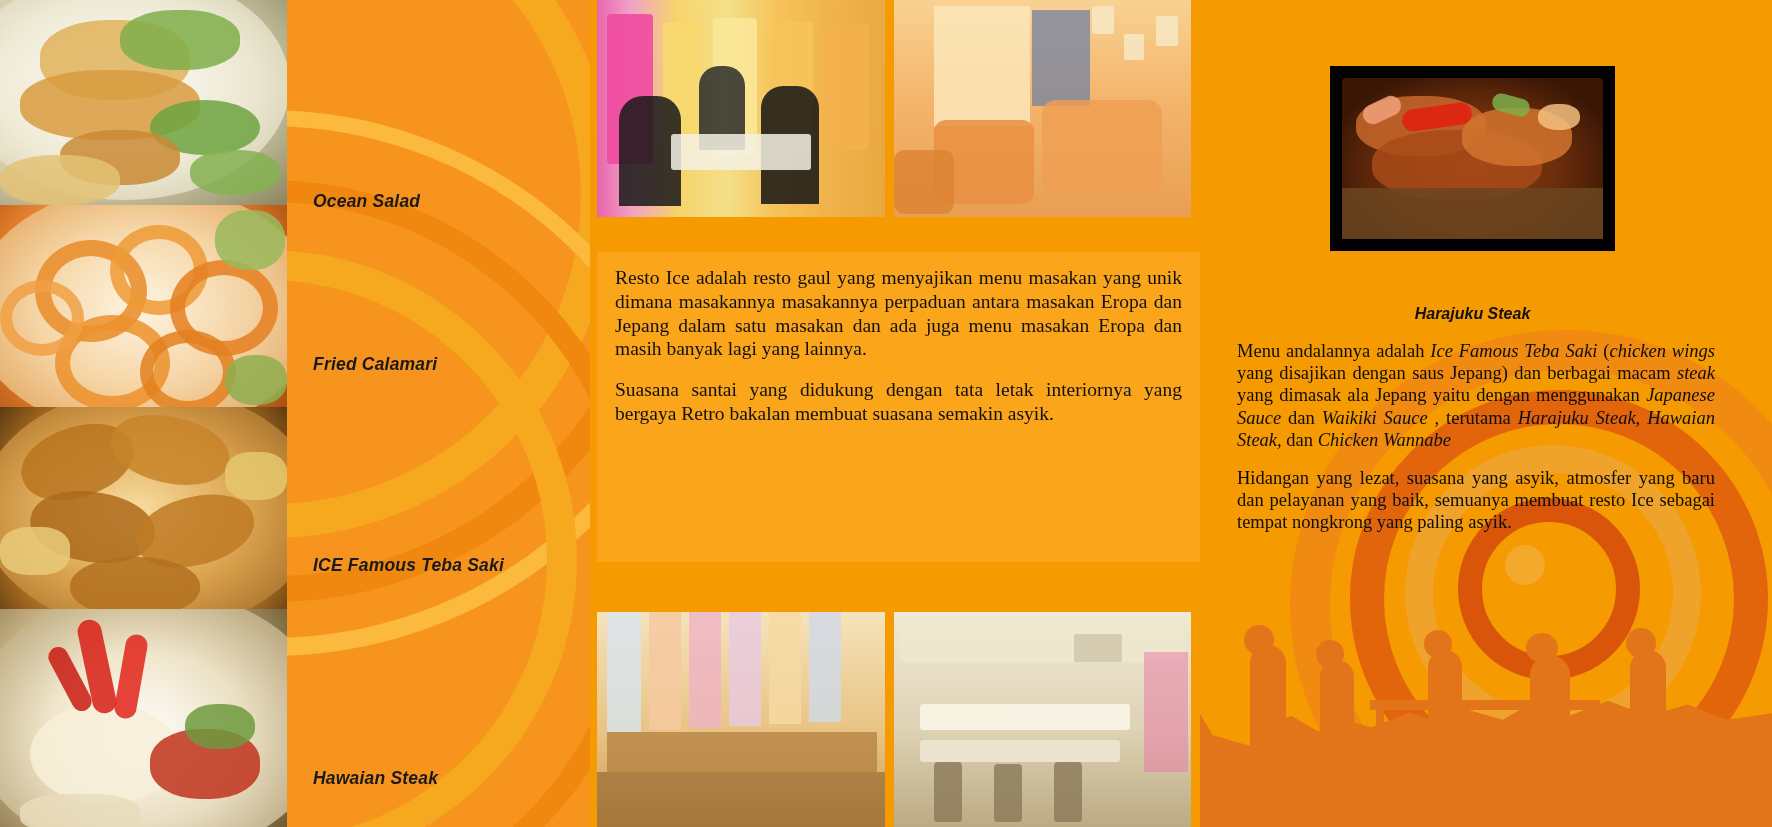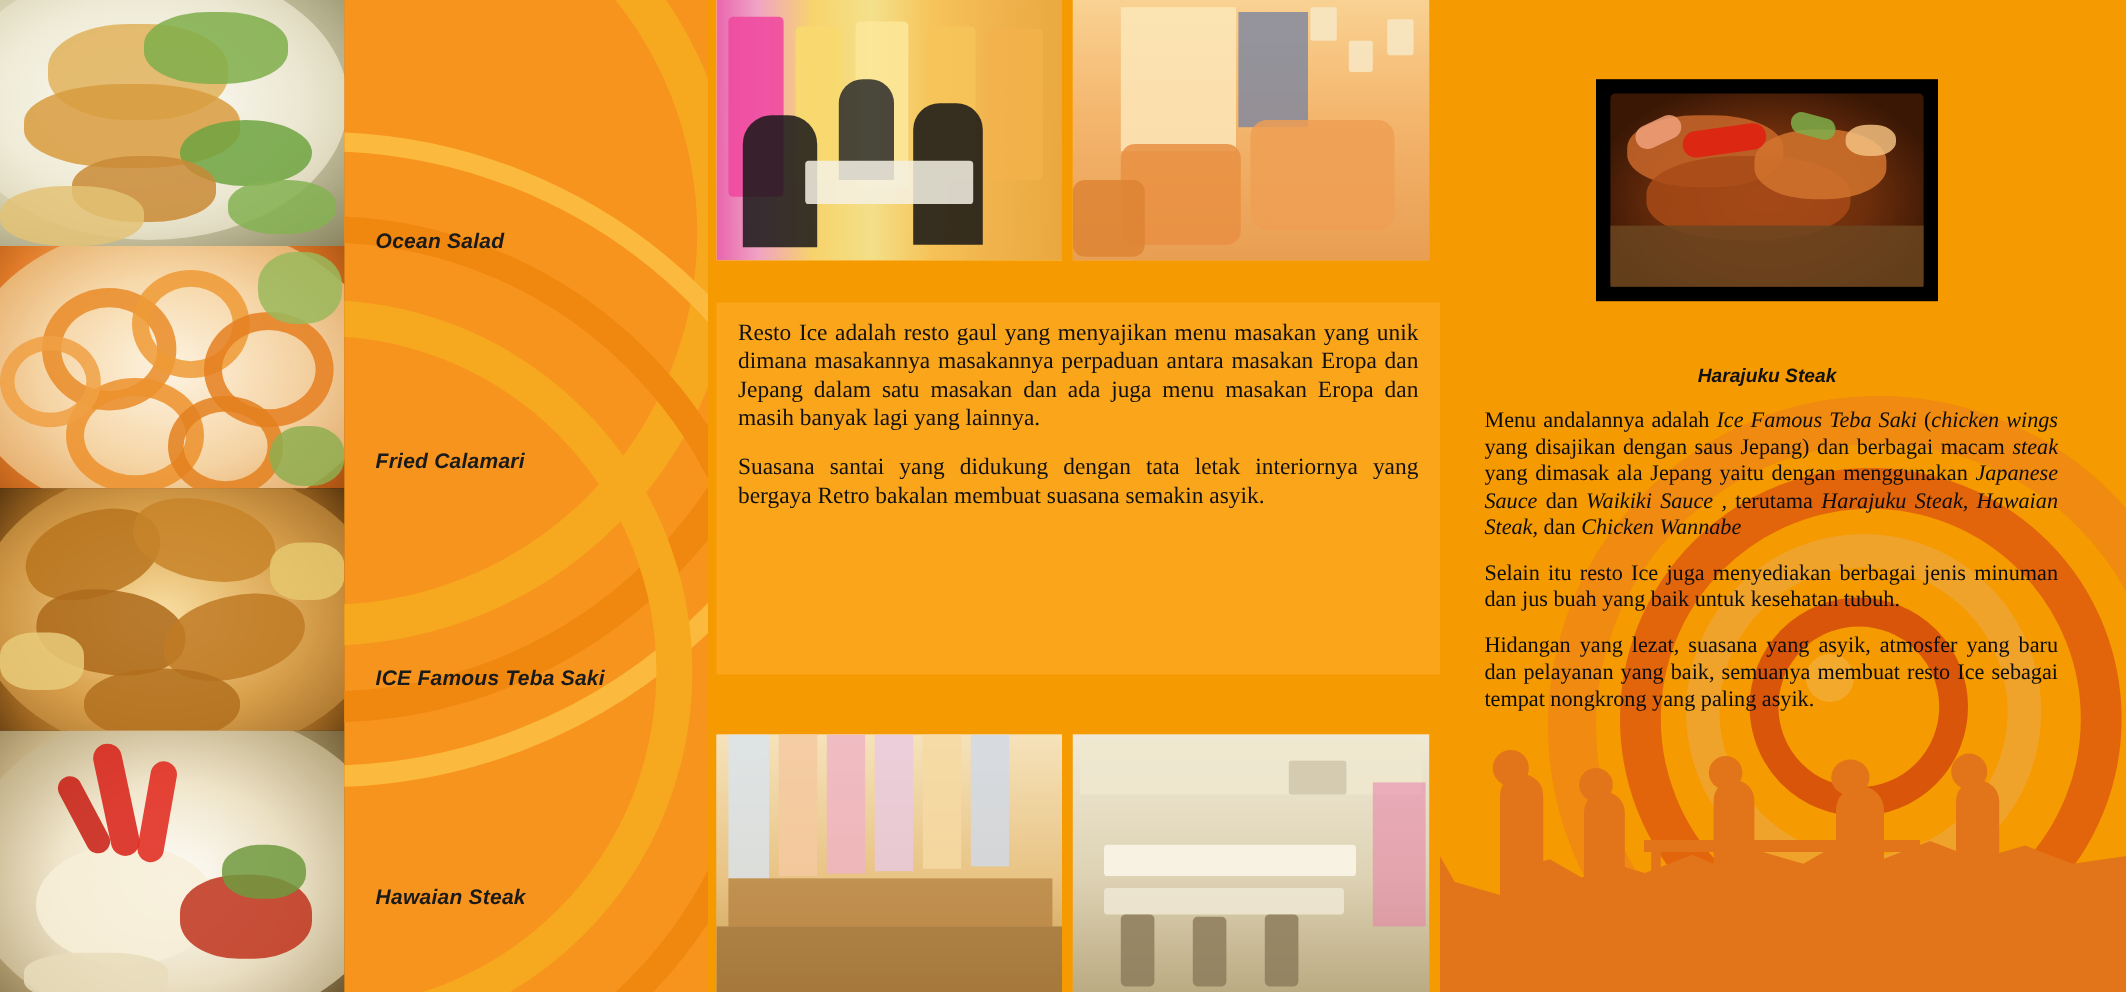--- a/index.html
+++ b/index.html
@@ -24,23 +24,23 @@
 
   
   .band{position:absolute;left:287px;top:0;width:303px;height:827px;background:#F7941E;overflow:hidden;}
   .arc{position:absolute;border-radius:50%;border-style:solid;border-color:#F6A91F;}
   .arc2{border-color:#F0870F;}
   .arc3{border-color:#FBB93D;}
 
   .cap{position:absolute;left:313px;font-style:italic;font-weight:bold;font-size:17.5px;color:#1a1a1a;
        font-family:"Liberation Sans",sans-serif;letter-spacing:.2px;}
   .cap1{top:155px;margin-top:36px;}
-  .cap2{top:374px;font-style:italic;}
+  .cap2{top:354px;font-style:italic;}
   .cap3{top:555px;}
-  .cap4{top:737px;}
+  .cap4{top:768px;}
 
   
   .photo-row{position:absolute;display:flex;gap:9px;}
   .ph{background:#222;overflow:hidden;position:relative;}
 
   .topimg-a{width:288px;height:217px;background:
      linear-gradient(#ffe9a0,#f6d070);}
   .topimg-b{width:297px;height:217px;background:
      linear-gradient(#ffe0b0,#f0b878);}
 
@@ -228,17 +228,16 @@
       <div class="blob" style="left:20px;top:22px;width:40px;height:20px;background:#f0a07a;border-radius:10px;transform:rotate(-25deg);"></div>
       <div class="blob" style="left:150px;top:18px;width:38px;height:18px;background:#7fae4a;border-radius:9px;transform:rotate(15deg);"></div>
       <div class="blob" style="left:196px;top:26px;width:42px;height:26px;background:#f2c07f;border-radius:45%;"></div>
       <div class="blob" style="left:0px;top:110px;width:261px;height:51px;background:#6b4520;border-radius:0;opacity:.85;"></div>
     </div>
   </div>
   <div class="steak-cap">Harajuku Steak</div>
 
   <div class="right-text">
     <p><span>Menu andalannya adalah </span><i>Ice Famous Teba Saki</i><span> (</span><i>chicken wings</i><span> yang disajikan dengan saus Jepang) dan berbagai macam </span><i>steak</i><span> yang dimasak ala Jepang yaitu dengan menggunakan  </span><i>Japanese Sauce</i><span> dan </span><i>Waikiki Sauce ,</i><span> terutama </span><i>Harajuku Steak, Hawaian Steak,</i><span> dan </span><i>Chicken Wannabe</i></p>
-    <p>Selain itu resto Ice juga menyediakan berbagai jenis minuman dan jus buah yang baik untuk kesehatan tubuh.</p>
     <p>Hidangan yang lezat, suasana yang asyik, atmosfer yang baru dan pelayanan yang baik, semuanya membuat resto Ice sebagai tempat nongkrong yang paling asyik.</p>
   </div>
 
 </div>
 
 </body></html>

